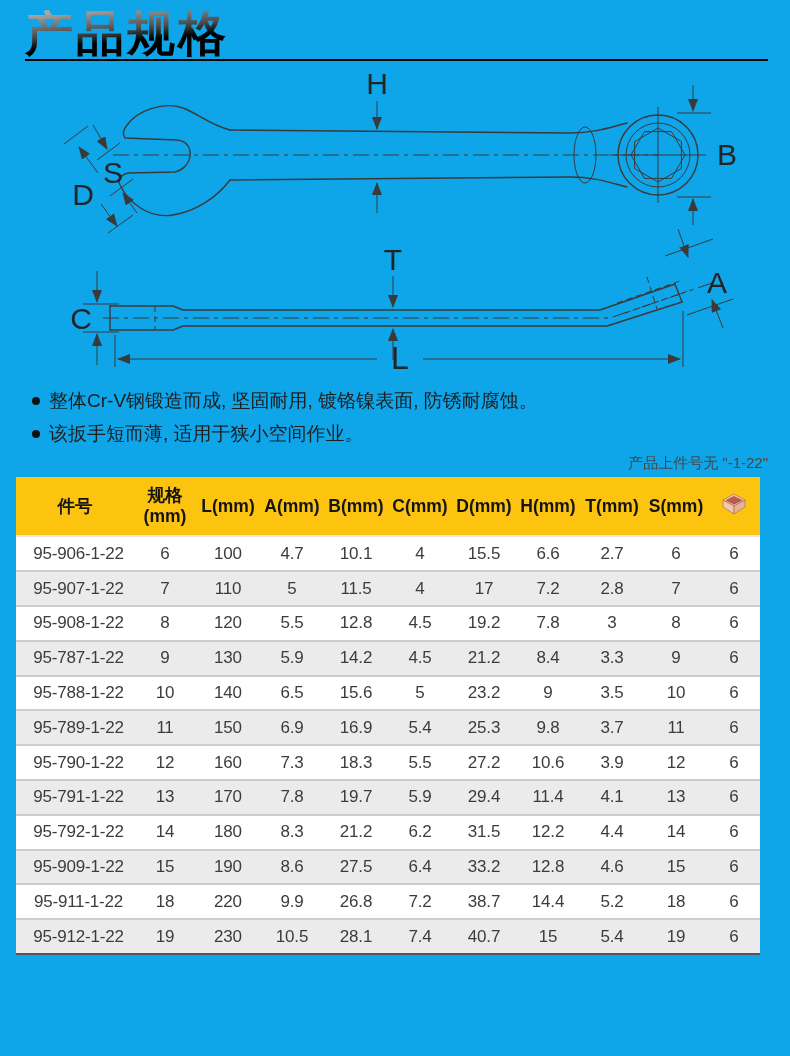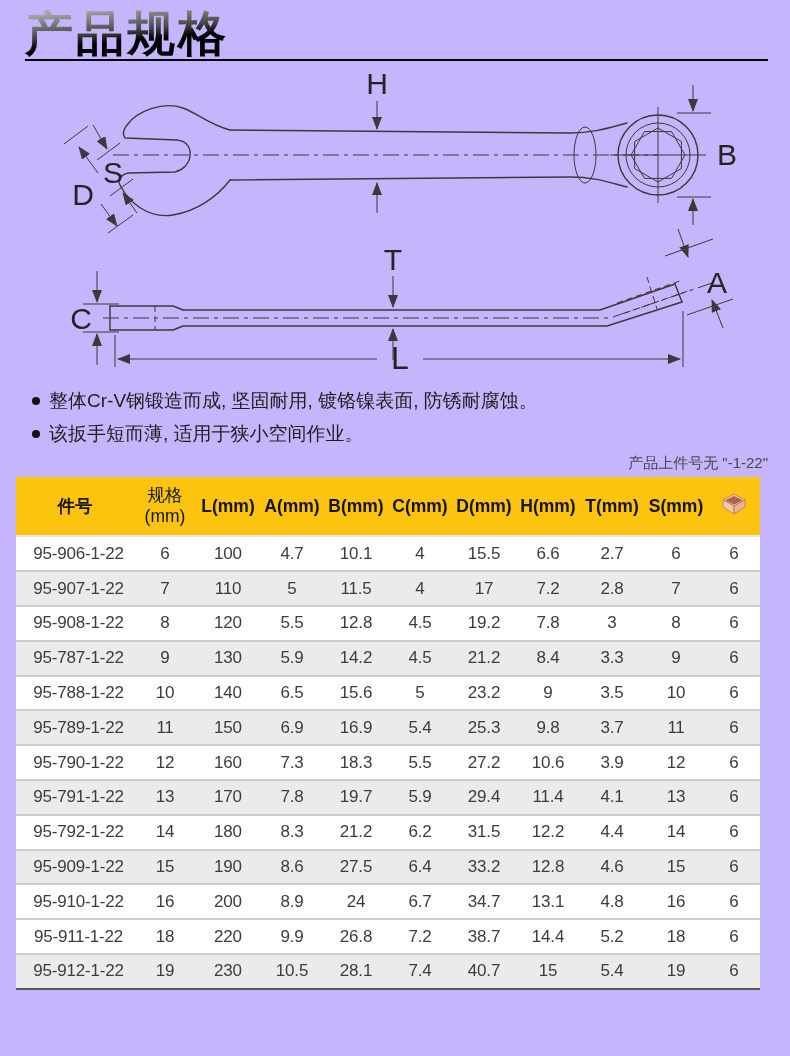--- a/index.html
+++ b/index.html
@@ -1,17 +1,17 @@
 <!DOCTYPE html>
 <html style="--header-yellow: #FCC40F; --row-alt: #EBEBEB; --row-divider: #CDCDCD; --table-bottom: #555555; --drawing-stroke: #3A3A3A; --icon-tan: #F2C7AA; --icon-tan-dark: #E7B393; --icon-red: #BC5B4E;"><head>
 <meta charset="utf-8">
 <style>
   html,body{margin:0;padding:0;background:#fff;}
   .page{
-    position:relative;width:790px;height:1056px;background:#c4b5fd;overflow:hidden;
+    position:relative;width:790px;height:1056px;background:#0ea5e9;overflow:hidden;
     font-family:"Liberation Sans",sans-serif;color:#222;
   }
   
   .hdr{padding:10px 22px 0 25px;}
   .hdr h1{
     margin:0;font-size:48px;line-height:1.02;font-weight:800;letter-spacing:3px;
     color:#111;width:-moz-fit-content;width:fit-content;
   }
   @supports ((-webkit-background-clip:text) or (background-clip:text)){
     .hdr h1{
@@ -41,21 +41,21 @@
   .note-top{margin:2px 22px 4px 0;text-align:right;font-size:15px;color:#474747;}
   
   table.spec{
     width:744px;margin-left:16px;border-collapse:collapse;table-layout:fixed;
     border-bottom:2px solid var(--table-bottom,#555);
   }
   table.spec th{
     background:var(--header-yellow,#FCC40F);height:58px;vertical-align:middle;
     font-size:17.5px;font-weight:700;color:#141414;text-align:center;padding:0;
   }
-  table.spec th .two-line div{line-height:1.2;font-weight:400;}
+  table.spec th .two-line div{line-height:1.2;font-weight:700;}
   table.spec td{
     height:32.8px;padding:0;text-align:center;font-size:17px;color:#3c3c3c;
     letter-spacing:-0.2px;background:#fff;
   }
   table.spec td.part{text-align:center;padding-left:7px;}
   table.spec tr.alt td{background:var(--row-alt,#EBEBEB);}
   table.spec tbody tr td{border-top:2px solid var(--row-divider,#CDCDCD);}
   table.spec tbody tr:first-child td{border-top:2px solid #e7e7e7;}
 </style>
 </head>
@@ -338,33 +338,20 @@
           <td>8.6</td>
           <td>27.5</td>
           <td>6.4</td>
           <td>33.2</td>
           <td>12.8</td>
           <td>4.6</td>
           <td>15</td>
           <td>6</td>
         </tr>
         <tr>
-          <td class="part">95-910-1-22</td>
-          <td>16</td>
-          <td>200</td>
-          <td>8.9</td>
-          <td>24</td>
-          <td>6.7</td>
-          <td>34.7</td>
-          <td>13.1</td>
-          <td>4.8</td>
-          <td>16</td>
-          <td>6</td>
-        </tr>
-        <tr>
           <td class="part">95-911-1-22</td>
           <td>18</td>
           <td>220</td>
           <td>9.9</td>
           <td>26.8</td>
           <td>7.2</td>
           <td>38.7</td>
           <td>14.4</td>
           <td>5.2</td>
           <td>18</td>

